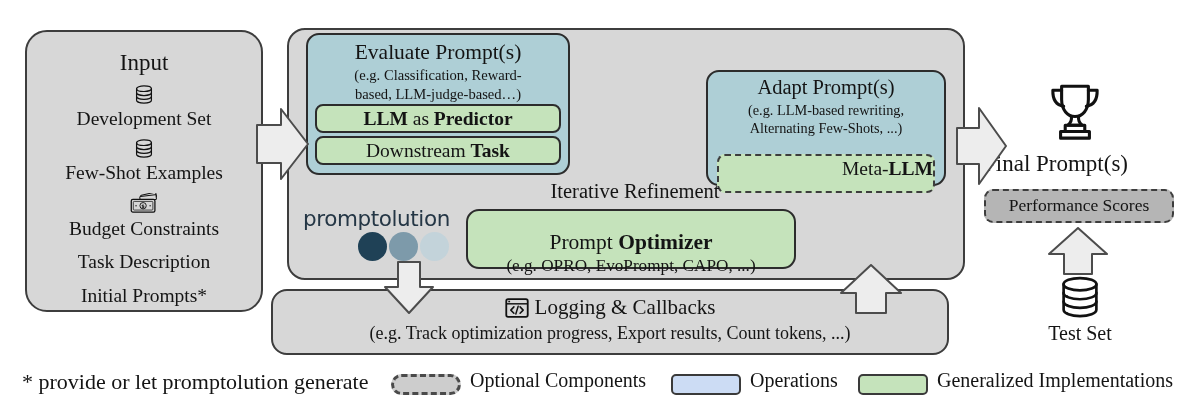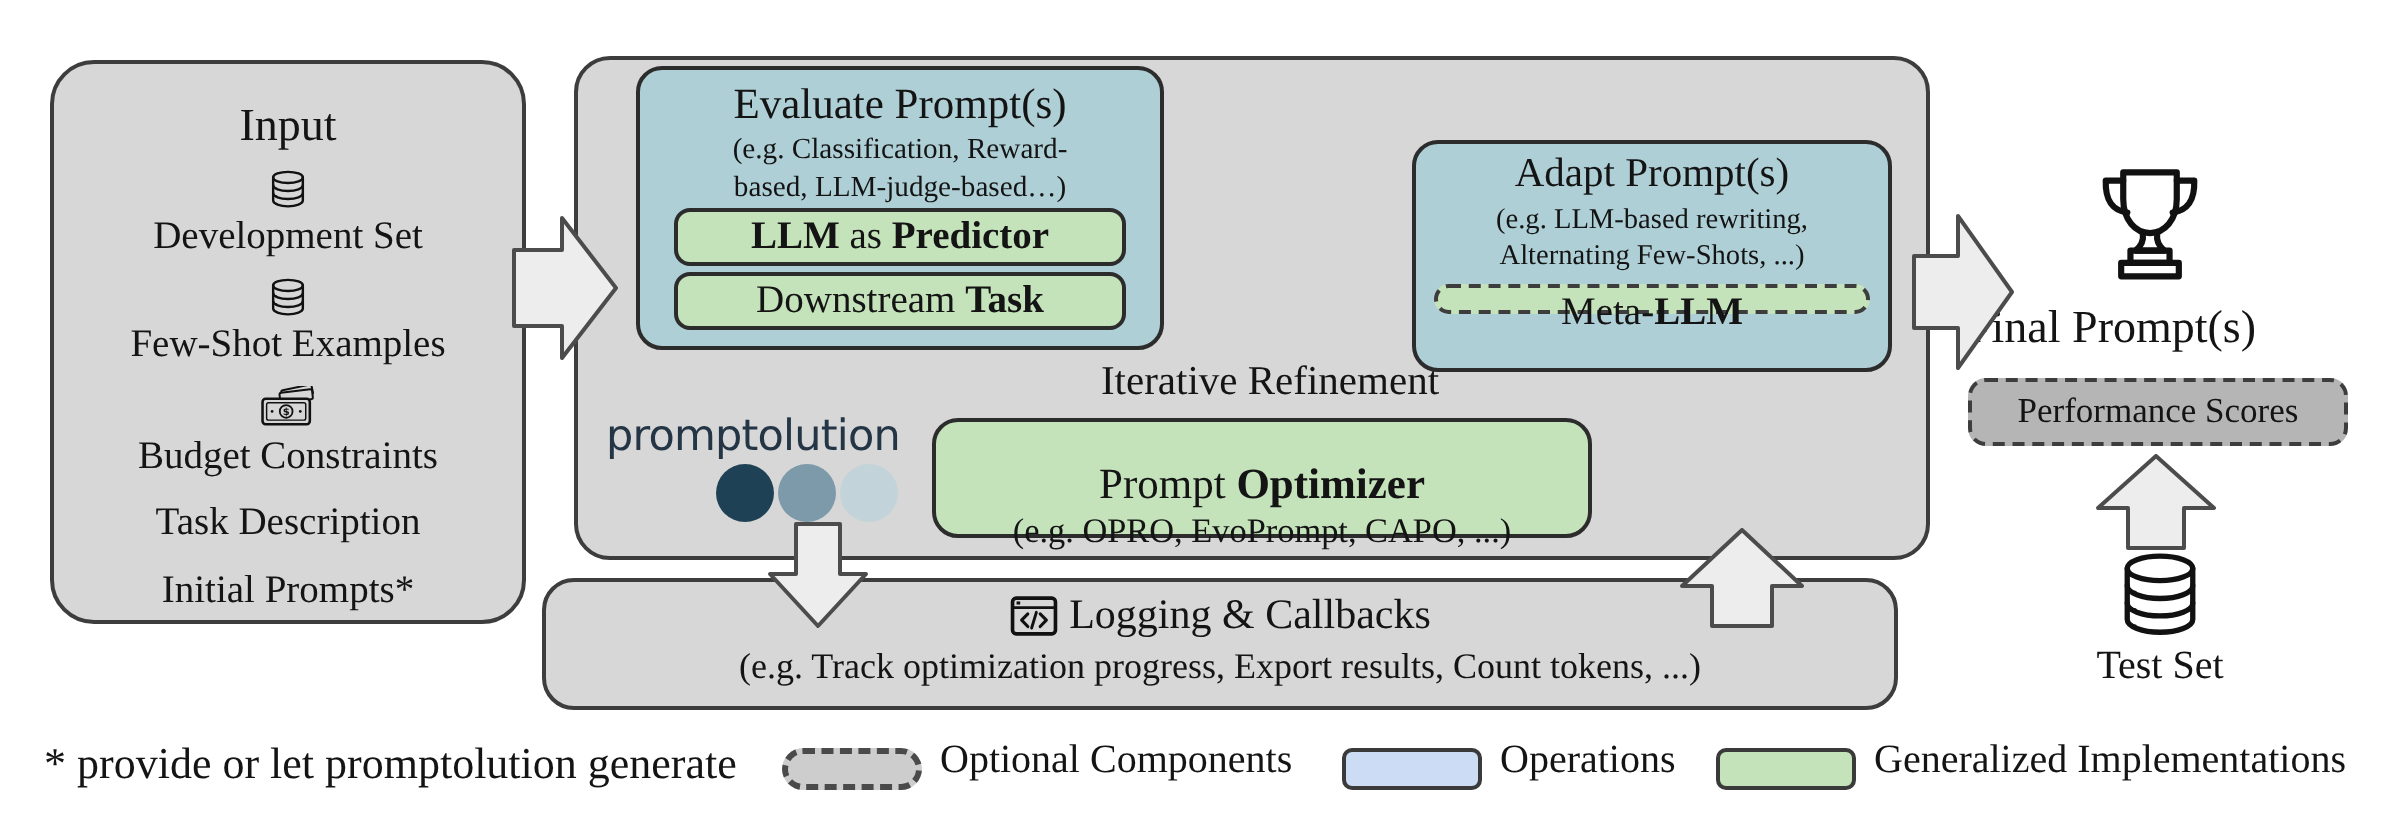--- a/index.html
+++ b/index.html
@@ -21,34 +21,34 @@
   .sp{margin-top:8px !important;}
 
   #core-panel{left:287px;top:28px;width:678px;height:252px;border-radius:18px;}
   #logging-panel{left:271px;top:289px;width:678px;height:66px;border-radius:16px;
     text-align:center;padding-top:4px;}
 
   .opbox{
     background:var(--operation-fill,#aecfd6);
     border:2px solid #2c2c2c;border-radius:13px;box-sizing:border-box;text-align:center;
   }
-  #evaluate-box{left:318px;top:33px;width:264px;height:142px;padding-top:4px;}
+  #evaluate-box{left:306px;top:33px;width:264px;height:142px;padding-top:4px;}
   #adapt-box{left:706px;top:70px;width:240px;height:116px;padding-top:3px;}
   .box-title-lg{font-size:21.5px;line-height:1.25;}
   .box-title-md{font-size:20.5px;line-height:1.25;}
   .box-sub{font-size:14.6px;line-height:1.3;}
 
   .chip{
     background:var(--implementation-fill,#c5e3bb);
     border:2px solid #2c2c2c;border-radius:8px;box-sizing:border-box;
     text-align:center;font-size:19.5px;
   }
-  .chip-row{width:226px;height:29px;line-height:25px;margin:0 auto 3px auto;}
+  .chip-row{width:246px;height:29px;line-height:25px;margin:0 auto 3px auto;}
   #evaluate-box .chip-row:first-of-type{margin-top:4px;}
-  #meta-chip{width:218px;height:15px;line-height:25px;margin:4px auto 0 auto;border-style:dashed;border-color:#3d3d3d;}
+  #meta-chip{width:218px;height:39px;line-height:25px;margin:16px auto 0 auto;border-style:dashed;border-color:#3d3d3d;text-align:right;}
   .b{font-weight:bold;}
 
   #cycle-icon{left:584px;top:70px;}
   #iterative-label{left:505px;top:180px;width:260px;text-align:center;font-size:20.5px;}
 
   #logo{left:303px;top:206px;width:146px;}
   #logo-text{font-family:"DejaVu Sans","Liberation Sans",sans-serif;font-size:21.5px;
     letter-spacing:-0.4px;color:var(--logo-text,#243645);text-align:center;}
   #logo-dots{display:flex;justify-content:flex-end;gap:2px;margin-top:1px;}
   .dot{width:29px;height:29px;border-radius:50%;}

